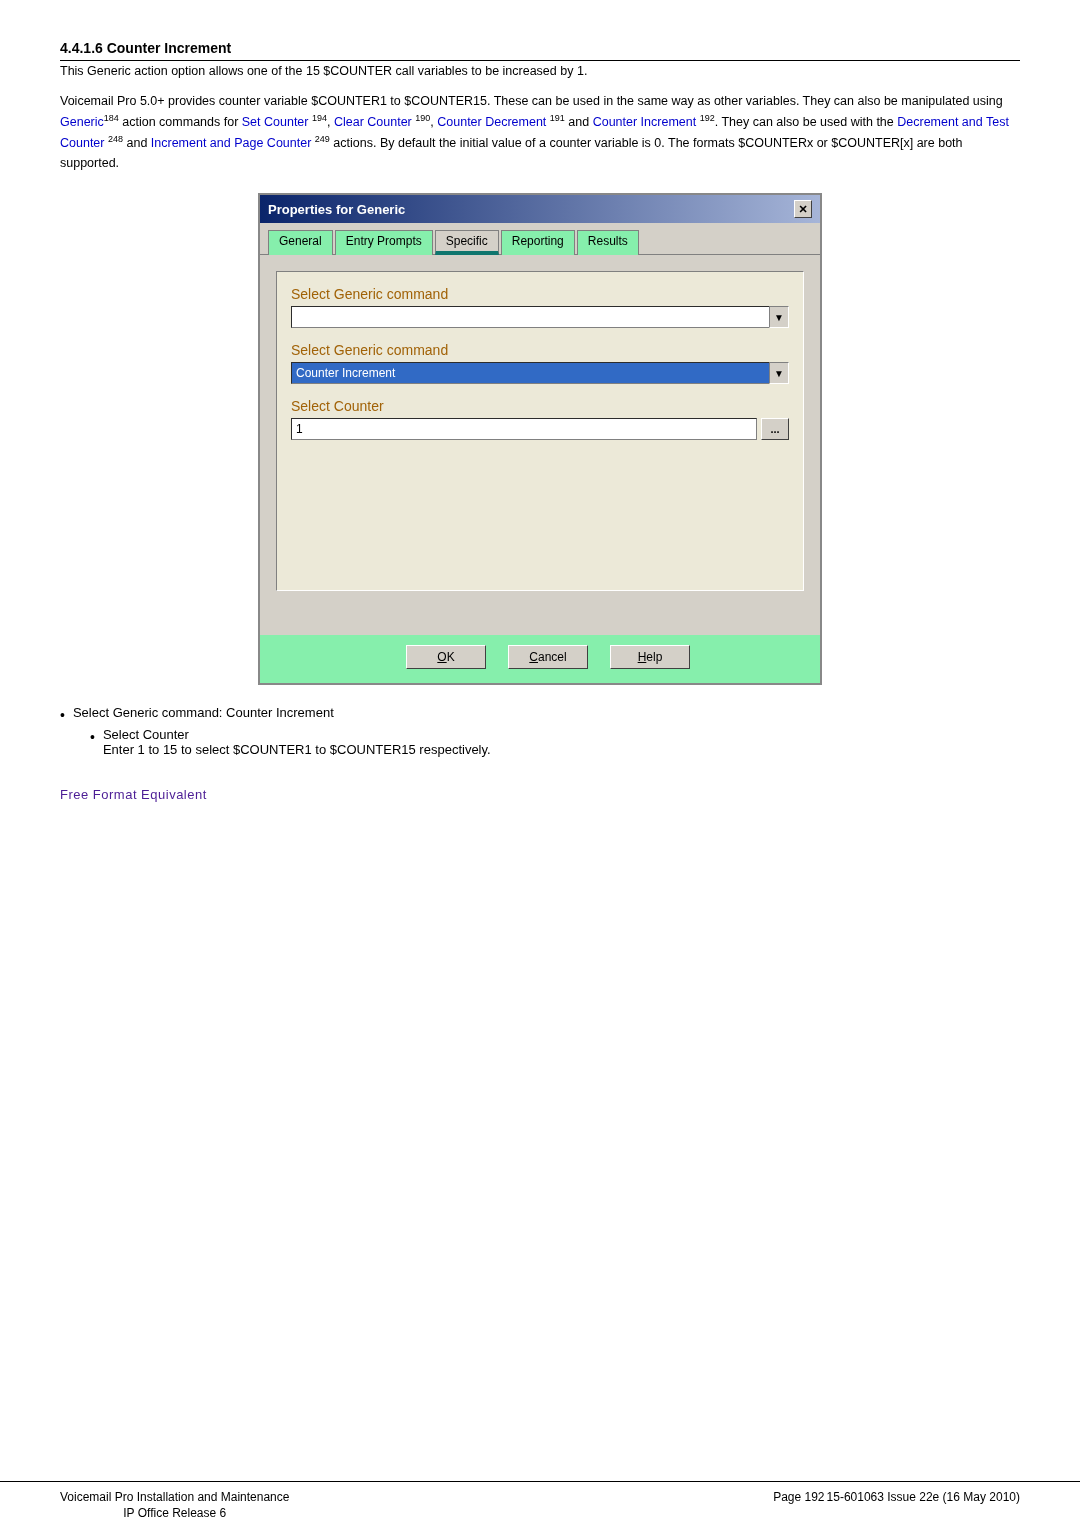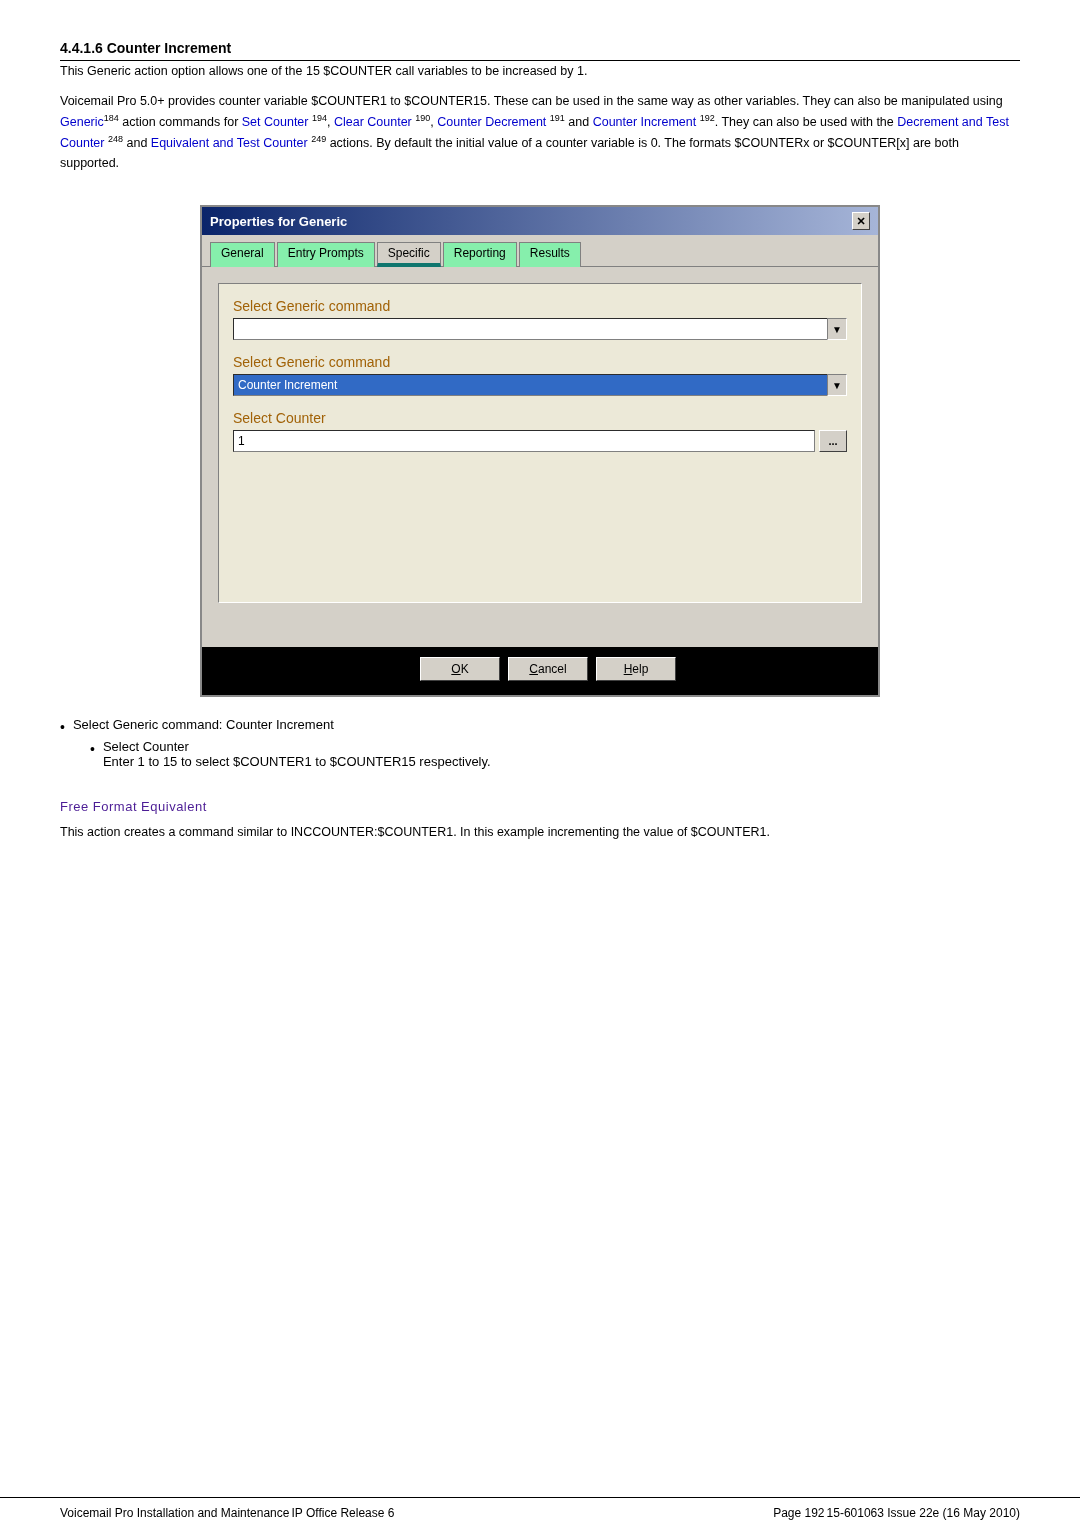--- a/index.html
+++ b/index.html
@@ -35,22 +35,22 @@
     }
 
     sup {
       font-size: 9px;
     }
 
     
     .dialog-container {
       border: 2px solid #888;
       background: #d4d0c8;
-      width: 680px;
-      margin: 32px auto 20px auto;
+      width: 564px;
+      margin: 20px auto 20px auto;
       font-size: 12px;
     }
 
     .dialog-titlebar {
       background: linear-gradient(to right, #0a246a, #a6b5d8);
       color: #fff;
       padding: 5px 8px;
       display: flex;
       justify-content: space-between;
       align-items: center;
@@ -192,23 +192,23 @@
       align-items: center;
       justify-content: center;
       font-size: 11px;
       cursor: pointer;
       font-weight: bold;
     }
 
     .dialog-footer {
       display: flex;
       justify-content: center;
-      gap: 8px;
+      gap: 22px;
       padding: 10px 0 14px 16px;
-      background: #000000;
+      background: #86efac;
     }
 
     .dialog-btn {
       min-width: 80px;
       height: 24px;
       background: #d4d0c8;
       border: 1px solid;
       border-top-color: #fff;
       border-left-color: #fff;
       border-right-color: #404040;
@@ -263,22 +263,23 @@
       border-top: 1px solid #000;
       padding: 8px 60px;
       display: flex;
       justify-content: space-between;
       align-items: flex-start;
       font-size: 12px;
     }
 
     .footer-left {
       display: flex;
-      flex-direction: row;
+      flex-direction: column;
       gap: 2px;
+      text-align: center;
     }
 
     .footer-right {
       display: flex;
       flex-direction: row;
       align-items: flex-end;
       gap: 2px;
     }
   </style>
 </head>
@@ -287,21 +288,21 @@
 <div class="page-content">
 
   <div class="section-title">4.4.1.6 Counter Increment</div>
 
   <p class="body-text">This Generic action option allows one of the 15 $COUNTER call variables to be increased by 1.</p>
 
   <p class="body-text">
     Voicemail Pro 5.0+  provides counter variable $COUNTER1 to $COUNTER15. These can be used in the same way as other
     variables. They can also be manipulated using  <a>Generic</a><sup>184</sup> action commands for <a>Set Counter</a> <sup>194</sup>, <a>Clear Counter</a> <sup>190</sup>,
     <a>Counter Decrement</a> <sup>191</sup> and <a>Counter Increment</a> <sup>192</sup>. They can also be used with the <a>Decrement and Test Counter</a> <sup>248</sup>
-    and <a>Equivalent and Test Counter</a> <sup>249</sup> actions. By default the initial value of a counter variable is 0.  The
+    and <a>Increment and Page Counter</a> <sup>249</sup> actions. By default the initial value of a counter variable is 0.  The
     formats $COUNTERx or $COUNTER[x]  are both supported.
   </p>
 
   <div class="dialog-container">
 
     <div class="dialog-titlebar">
       <span>Properties for Generic</span>
       <div class="dialog-close-btn">✕</div>
     </div>
 
@@ -362,21 +363,20 @@
     <div class="sub-bullet">
       <div class="sub-bullet-item">
         <span class="bullet-dot">•</span>
         <span>Select Counter<br>Enter 1 to 15 to select $COUNTER1 to $COUNTER15 respectively.</span>
       </div>
     </div>
   </div>
 
   <div style="margin-top: 30px;">
     <div class="free-format-title">Free Format Equivalent</div>
-    <p class="body-text">This action creates a command similar to INCCOUNTER:$COUNTER1. In this example incrementing the value of $COUNTER1.</p>
   </div>
 
 </div>
 
 <div class="page-footer">
   <div class="footer-left">
     <span>Voicemail Pro Installation and Maintenance</span>
     <span>IP Office Release 6</span>
   </div>
   <div class="footer-right">

